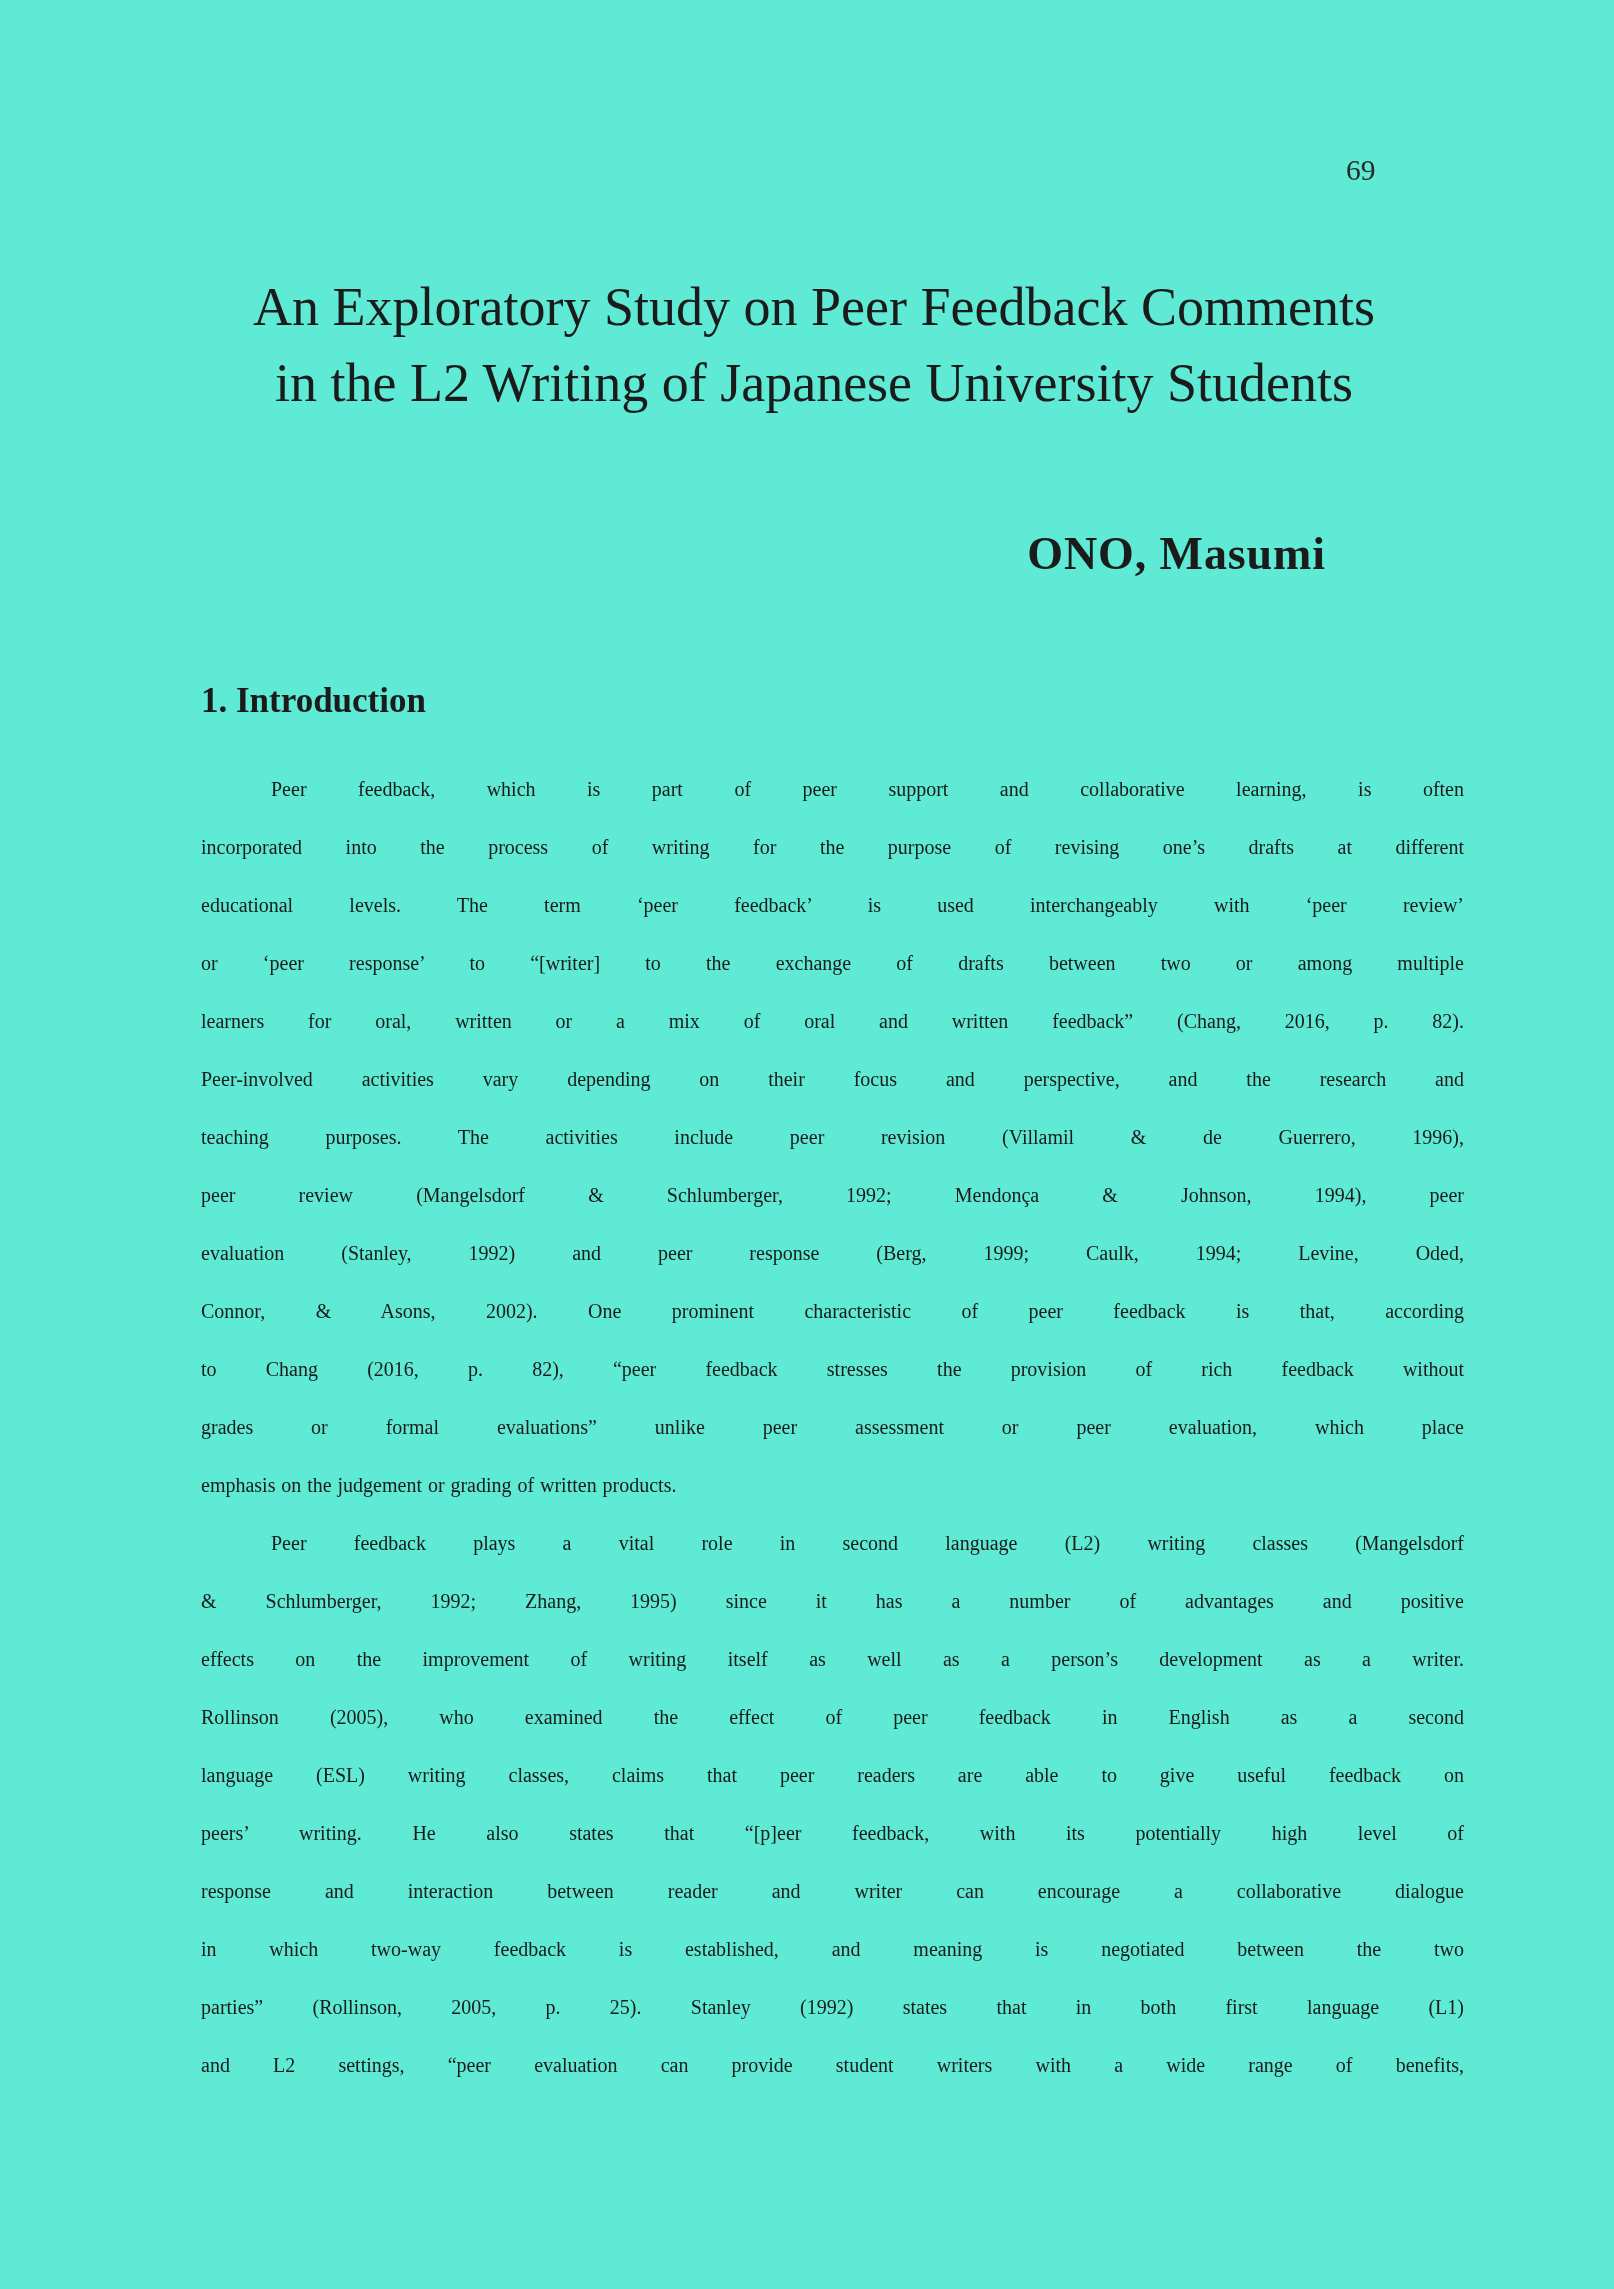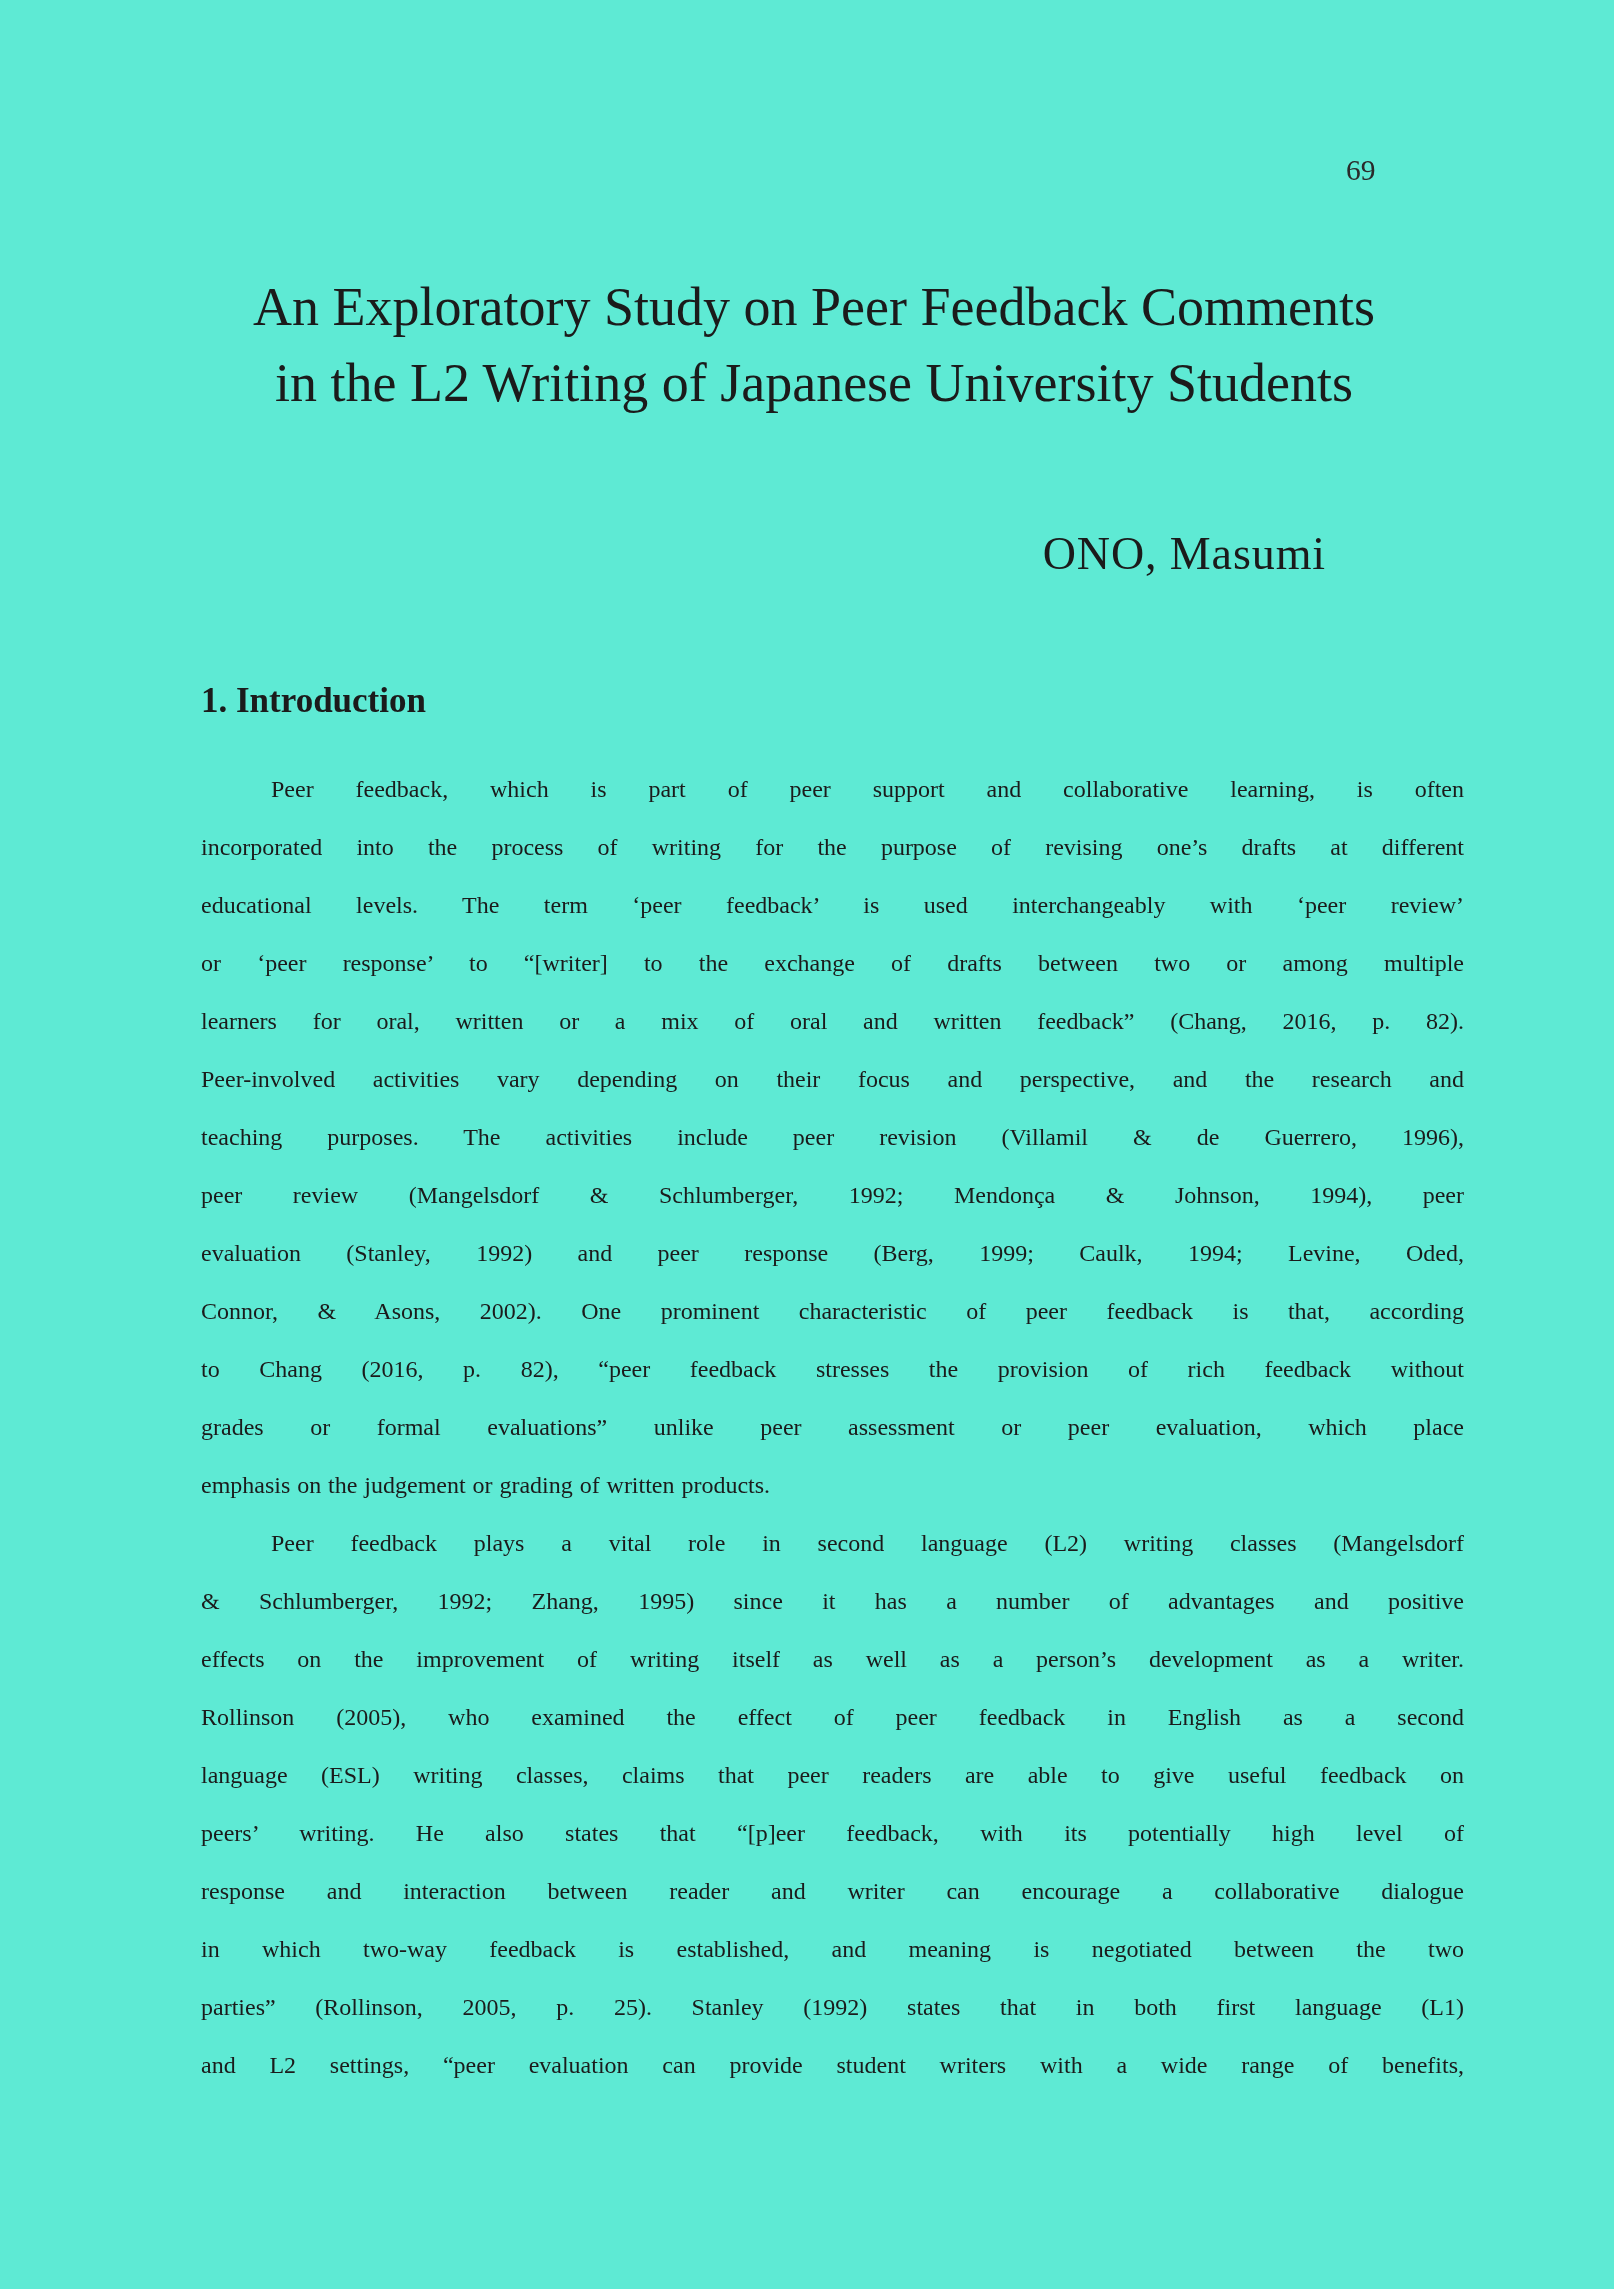--- a/index.html
+++ b/index.html
@@ -32,38 +32,38 @@
     line-height: 76px;
     font-weight: 400;
     color: #1b1b1b;
   }
   .author-name {
     position: absolute;
     top: 526px;
     right: 288px;
     font-size: 46px;
     line-height: 55px;
-    font-weight: 400;
+    font-weight: 700;
     letter-spacing: 0.9px;
     margin-left: 35px;
   }
   .section-heading {
     position: absolute;
     top: 680px;
     left: 201px;
     font-size: 35px;
     line-height: 42px;
     font-weight: 700;
   }
   .body-text {
     position: absolute;
     top: 760px;
     left: 201px;
     width: 1263px;
-    font-size: 24px;
+    font-size: 20px;
     color: #1b1b1b;
   }
   .paragraph { margin: 0; }
   .line {
     height: 58px;
     line-height: 58px;
     overflow: hidden;
     text-align: justify;
     text-align-last: justify;
     word-spacing: 0.9px;

